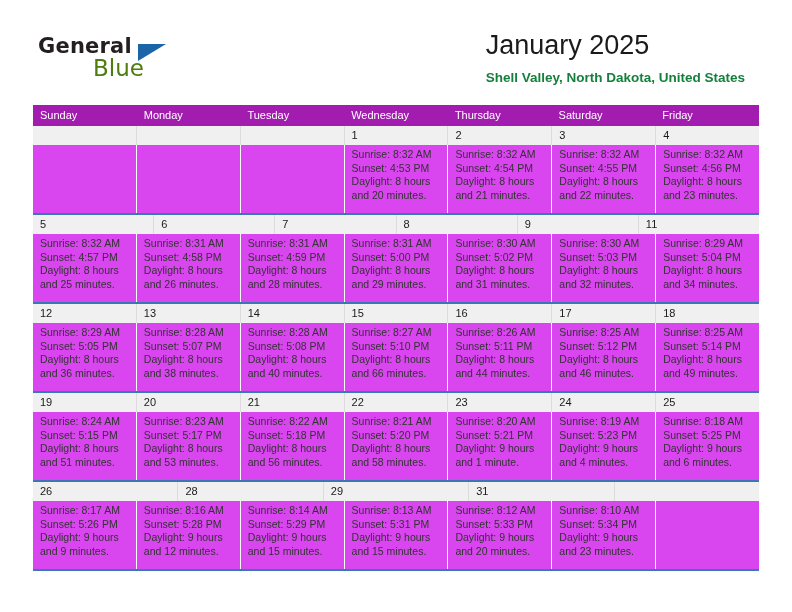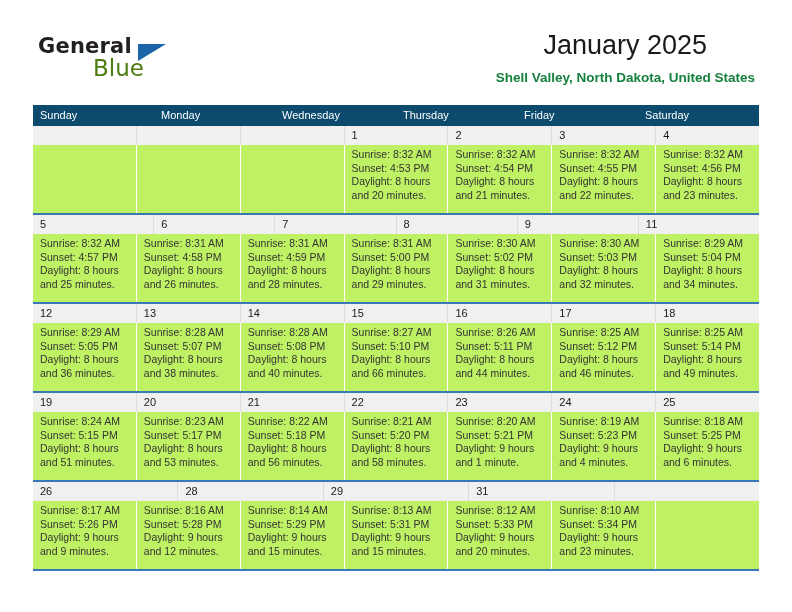--- a/index.html
+++ b/index.html
@@ -62,23 +62,23 @@
     top: 10px;
     width: 0;
     height: 0;
     border-top: 0 solid transparent;
     border-left: 28px solid #1b64a8;
     border-bottom: 17px solid transparent;
   }
 
   .title-block {
     position: absolute;
-    right: 4px;
+    right: 14px;
     top: 0;
-    text-align: center;
+    text-align: left;
   }
   .cal-title {
     font-size: 27px;
     font-weight: 400;
     color: #1a1a1a;
     line-height: 34px;
     white-space: nowrap;
     font-family: "Liberation Sans", sans-serif;
   }
   .cal-subtitle {
@@ -94,21 +94,21 @@
   
   .calendar {
     position: absolute;
     left: 33px;
     top: 105px;
     width: 726px;
   }
   .weekday-row {
     display: flex;
     width: 100%;
-    background: #0c4a6e;
+    background: #a21caf;
     height: 21px;
   }
   .weekday {
     flex: 1 1 0;
     min-width: 0;
     color: #ffffff;
     font-size: 11px;
     line-height: 21px;
     padding-left: 7px;
     box-sizing: border-box;
@@ -126,21 +126,21 @@
   }
   .daynum-row {
     display: flex;
     width: 100%;
     background: #F0F0F0;
     height: 19px;
   }
   .body-row {
     display: flex;
     width: 100%;
-    background: #bef264;
+    background: #d946ef;
     height: 68px;
   }
   .dn-cell {
     flex: 1 1 0;
     min-width: 0;
     box-sizing: border-box;
     border-left: 1px solid #dcdcdc;
     padding-left: 7px;
     font-size: 11px;
     line-height: 19px;
@@ -181,24 +181,25 @@
       <div class="cal-title">January 2025</div>
       <div class="cal-subtitle">Shell Valley, North Dakota, United States</div>
     </div>
 
   </div>
 
   <div class="calendar">
     <div class="weekday-row" id="weekday-row">
         <div class="weekday">Sunday</div>
         <div class="weekday">Monday</div>
+        <div class="weekday">Tuesday</div>
         <div class="weekday">Wednesday</div>
         <div class="weekday">Thursday</div>
+        <div class="weekday">Saturday</div>
         <div class="weekday">Friday</div>
-        <div class="weekday">Saturday</div>
       </div>
     <div id="weeks-container">
         <div class="week">
           <div class="daynum-row">
             <div class="dn-cell"></div>
             <div class="dn-cell"></div>
             <div class="dn-cell"></div>
             <div class="dn-cell">1</div>
             <div class="dn-cell">2</div>
             <div class="dn-cell">3</div>

